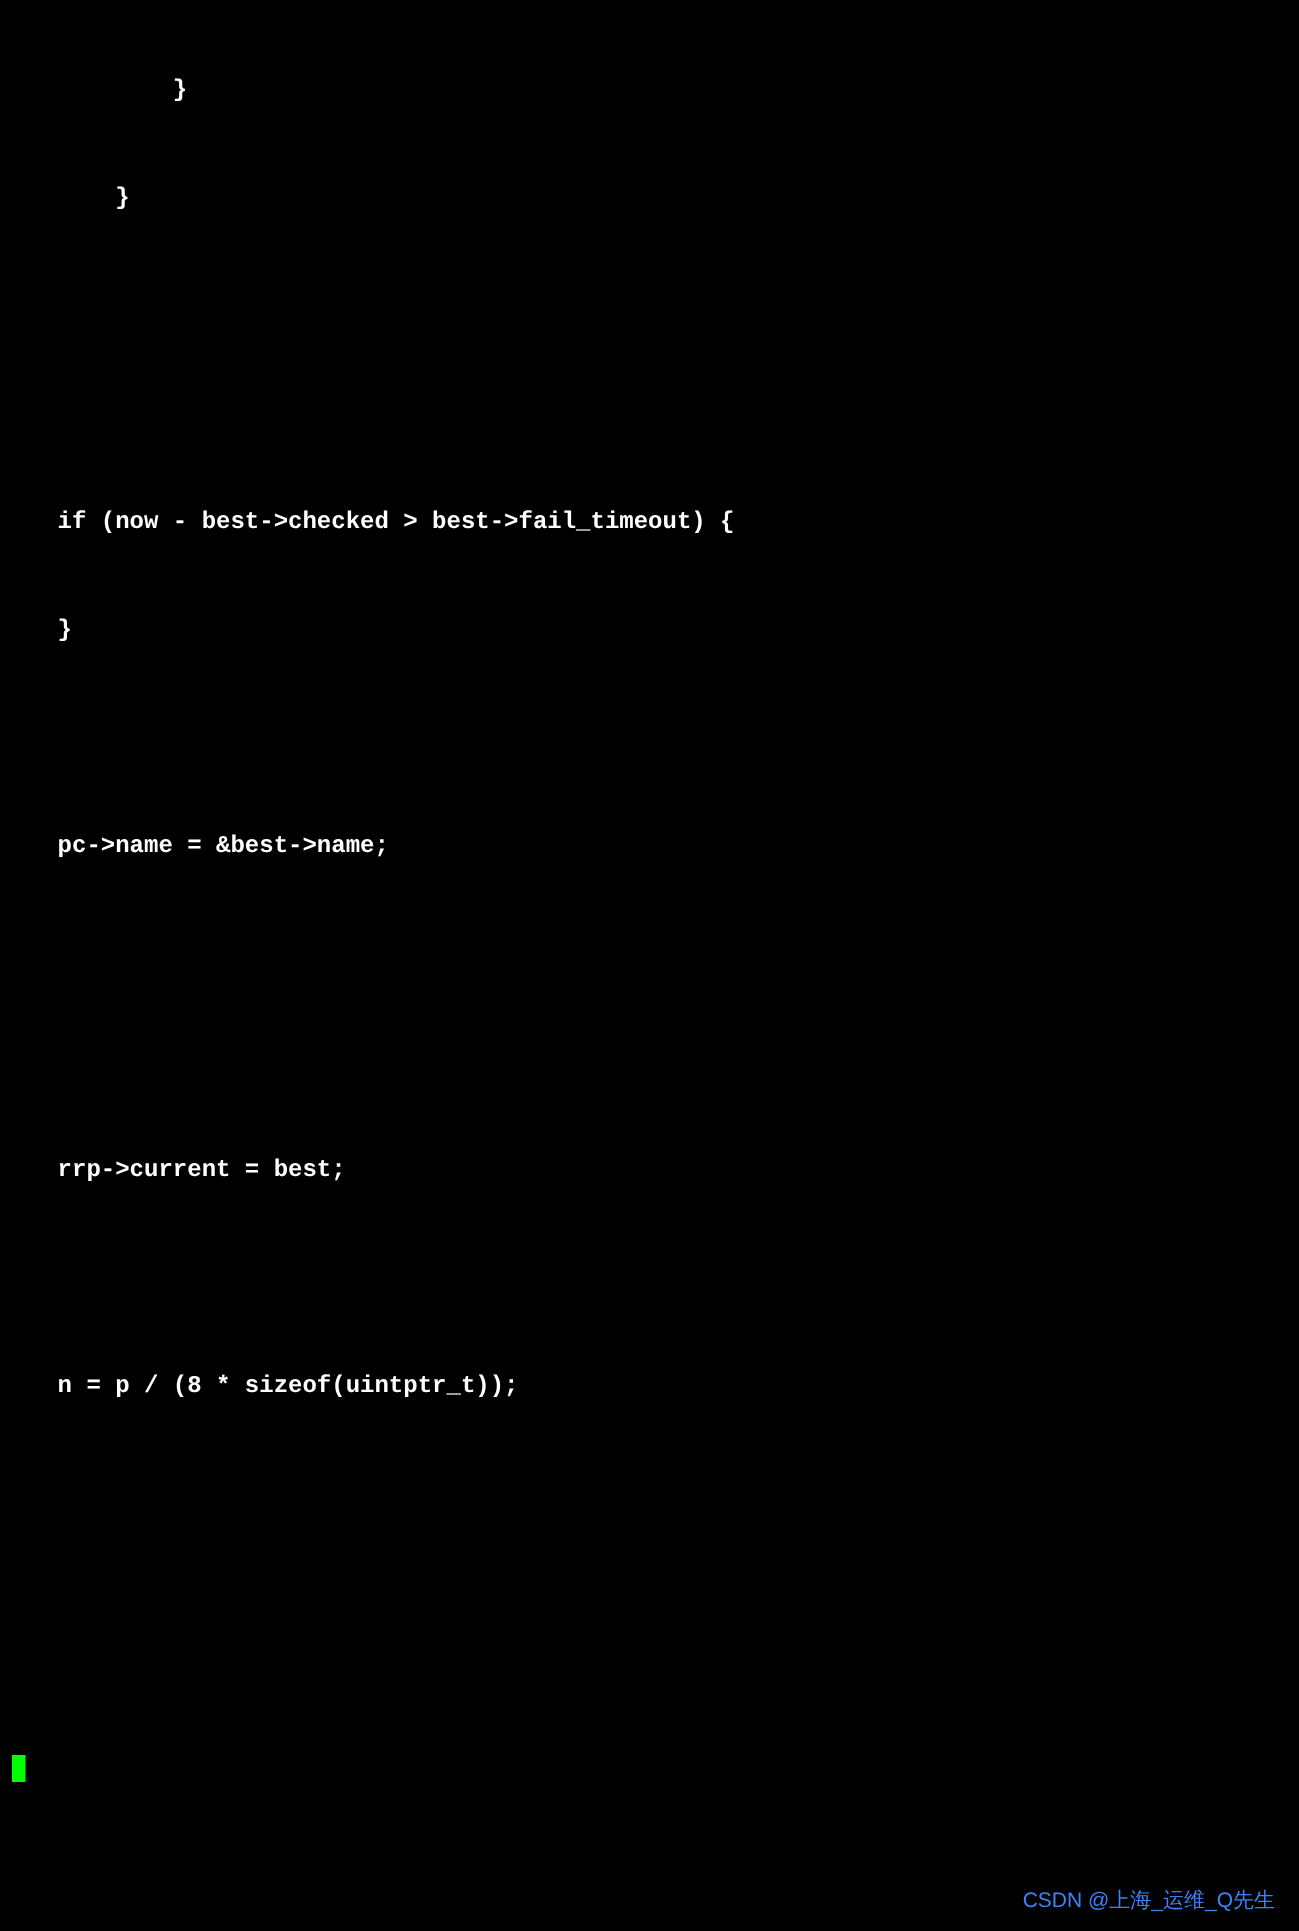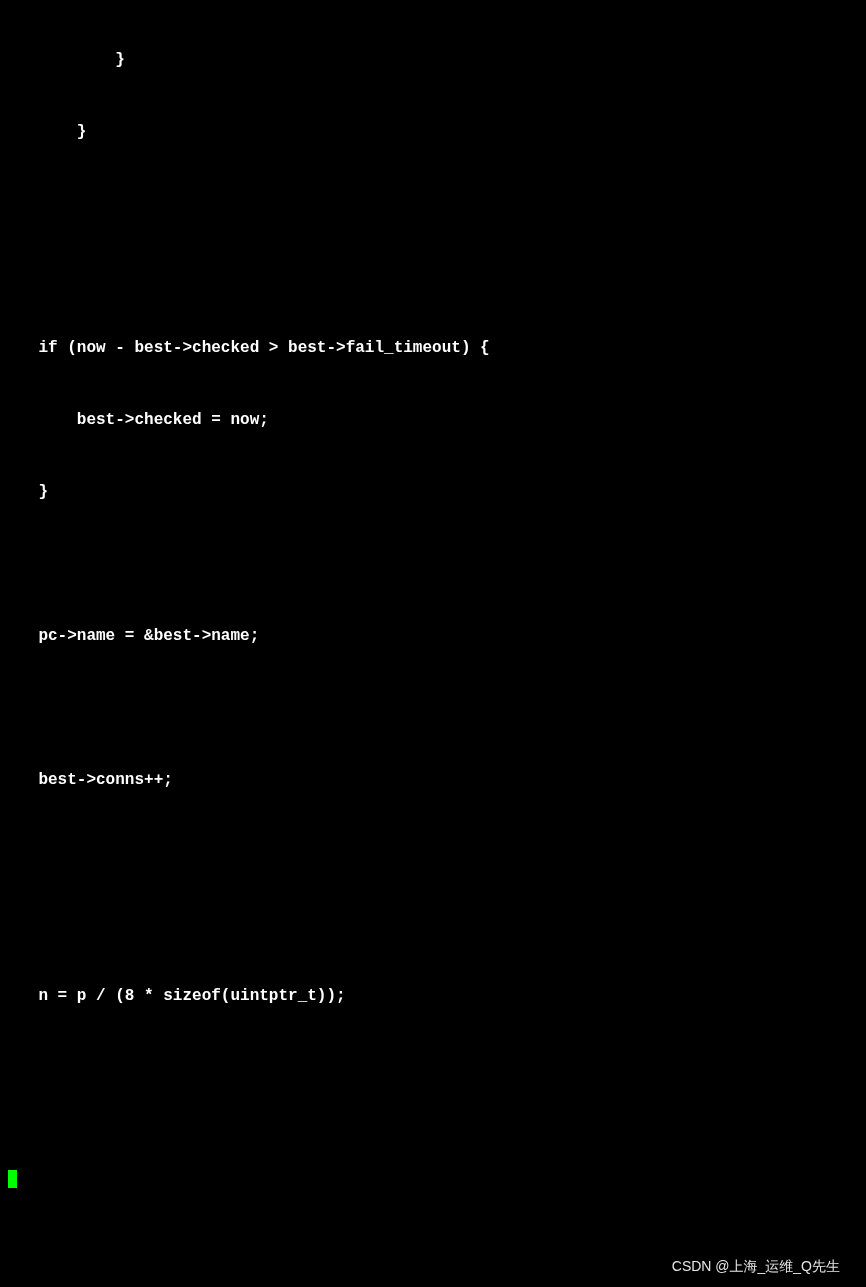--- a/index.html
+++ b/index.html
@@ -31,43 +31,42 @@
       position: absolute;
       left: 8px;
       top: 1170px;
       width: 9px;
       height: 18px;
       background-color: #00ff00;
     }
     .watermark {
       position: absolute;
       bottom: 10px;
-      right: 26px;
+      right: 16px;
       font-family: Arial, sans-serif;
       font-size: 14px;
-      color: #e5e5e5;
+      color: #3b82f6;
       font-weight: normal;
     }
   </style>
 </head>
 <body>
 
 <div class="terminal">
   <span class="code-line">            }</span>
   <span class="code-line">        }</span>
   <span class="code-line"></span>
   <span class="code-line"></span>
   <span class="code-line">    if (now - best-&gt;checked &gt; best-&gt;fail_timeout) {</span>
-  <span class="code-line">        best-&gt;checked = now;</span>
   <span class="code-line">    }</span>
   <span class="code-line"></span>
   <span class="code-line">    pc-&gt;name = &amp;best-&gt;name;</span>
   <span class="code-line"></span>
-  <span class="code-line">    best-&gt;conns++;</span>
   <span class="code-line"></span>
+  <span class="code-line">    rrp-&gt;current = best;</span>
   <span class="code-line"></span>
   <span class="code-line">    n = p / (8 * sizeof(uintptr_t));</span>
   
   
   
   
   
   
   
   

